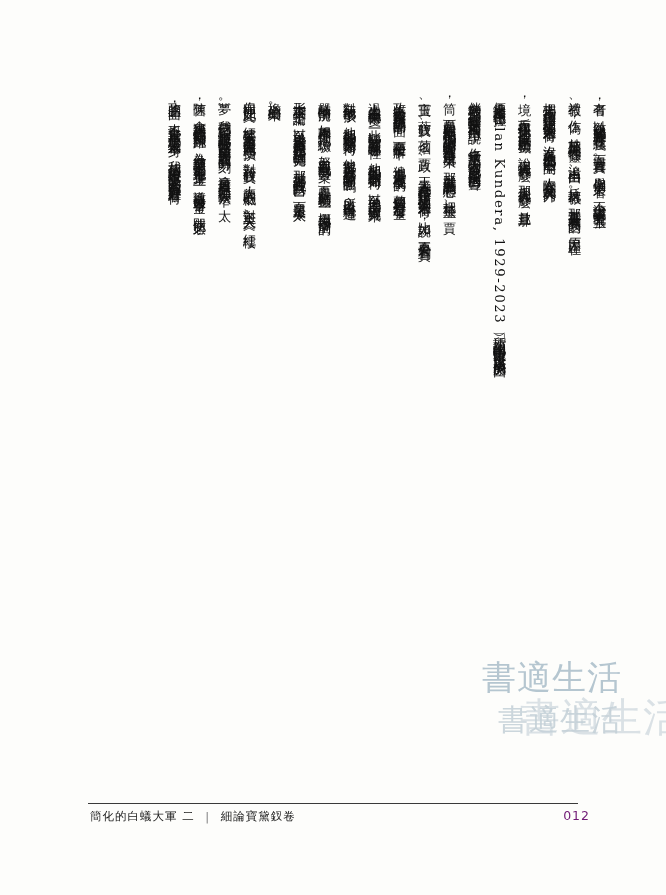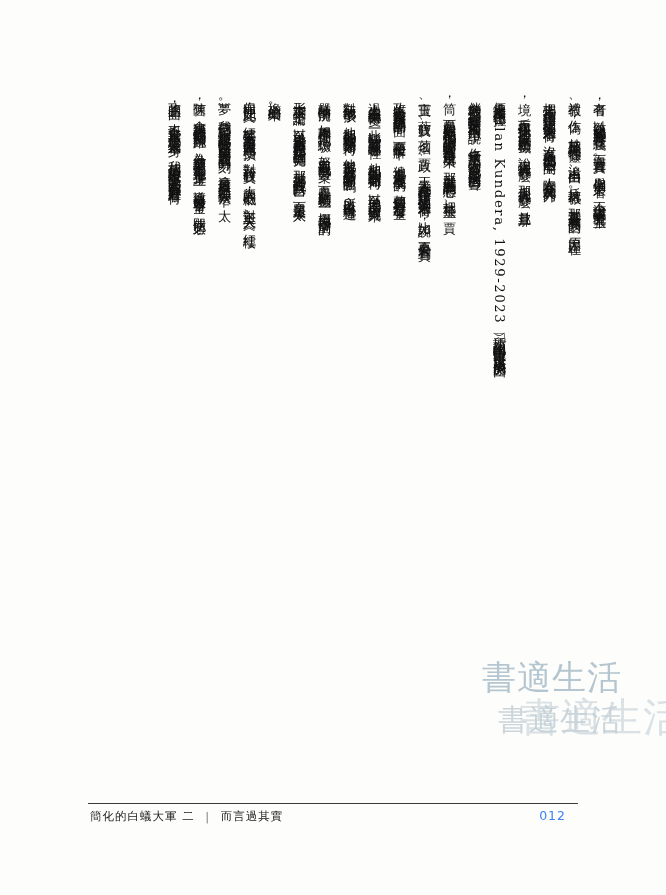--- a/index.html
+++ b/index.html
@@ -109,25 +109,25 @@
     letter-spacing: 1px;
     color: #1a1a1a;
     white-space: nowrap;
   }
   #footer-sep {
     color: #777;
     margin: 0 6px;
   }
   #footer-right {
     position: absolute;
-    right: 100px;
+    right: 76px;
     top: 5px;
     font-size: 12.5px;
     letter-spacing: 1px;
-    color: #3b82f6;
+    color: #701a75;
     font-family: "DejaVu Sans", "Liberation Sans", sans-serif;
   }
 </style>
 </head>
 <body>
 
 <div id="page">
 
   <div class="watermark wm1">書適生活</div>
   <div class="watermark wm2">書適生活</div>
@@ -152,18 +152,18 @@
     <div class="col">夢》。我們已經到了應該掙脫那些限制自己成長的舊衣服的時刻，這身舊衣服早已顯得太狹窄、太</div>
     <div class="col">陳舊，會束縛我們的成長和跳躍，為什麼還要把它牢牢地穿在身上，導致自己發育不全？即使必須</div>
     <div class="col">政的歪曲，也不會真正有損於這些人物本身，我相信總會出現有眼光的人能夠重新好好看待</div>
   </div>
 
   <div id="footer">
     <div id="footer-rule"></div>
     <div id="footer-left">
       <span>簡化的白蟻大軍 二</span>
       <span id="footer-sep">|</span>
-      <span>而言過其實</span>
+      <span>細論寶黛釵卷</span>
     </div>
     <div id="footer-right">012</div>
   </div>
 
 </div>
 
 </body></html>

